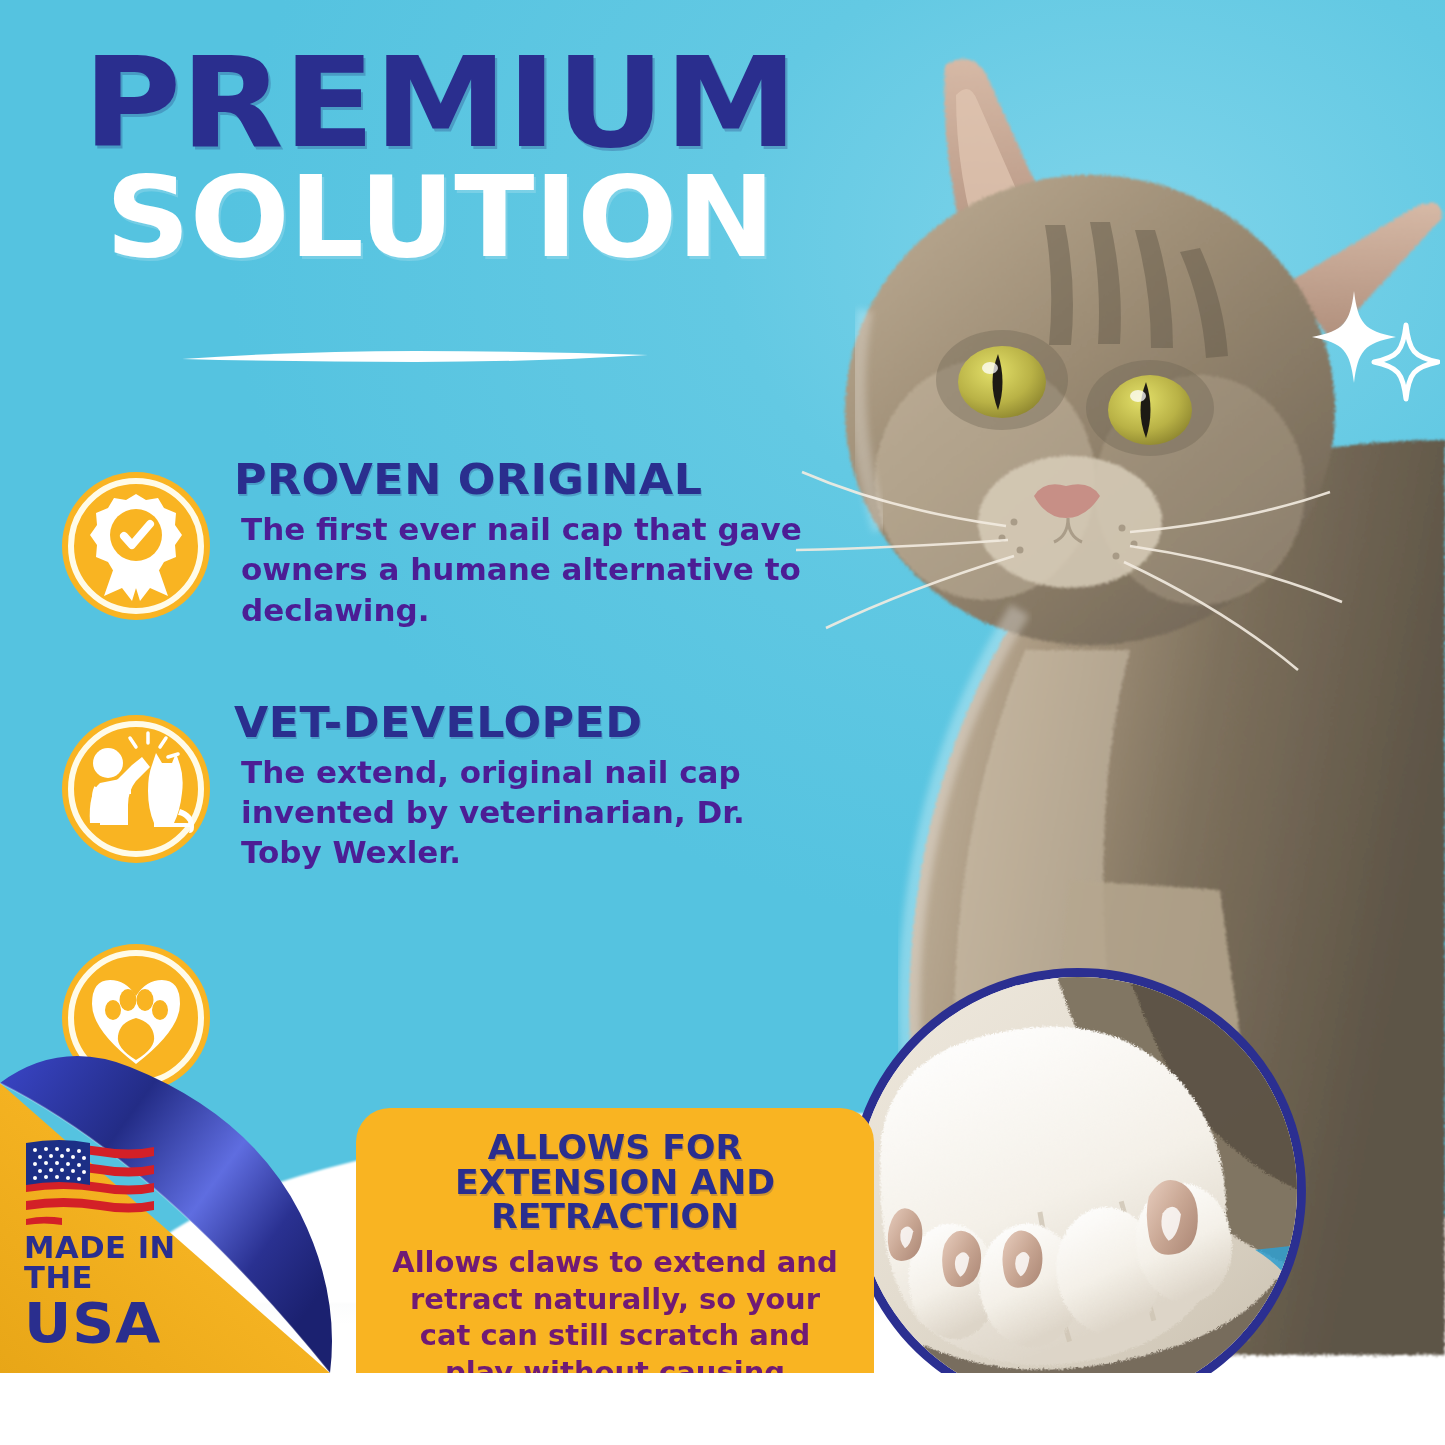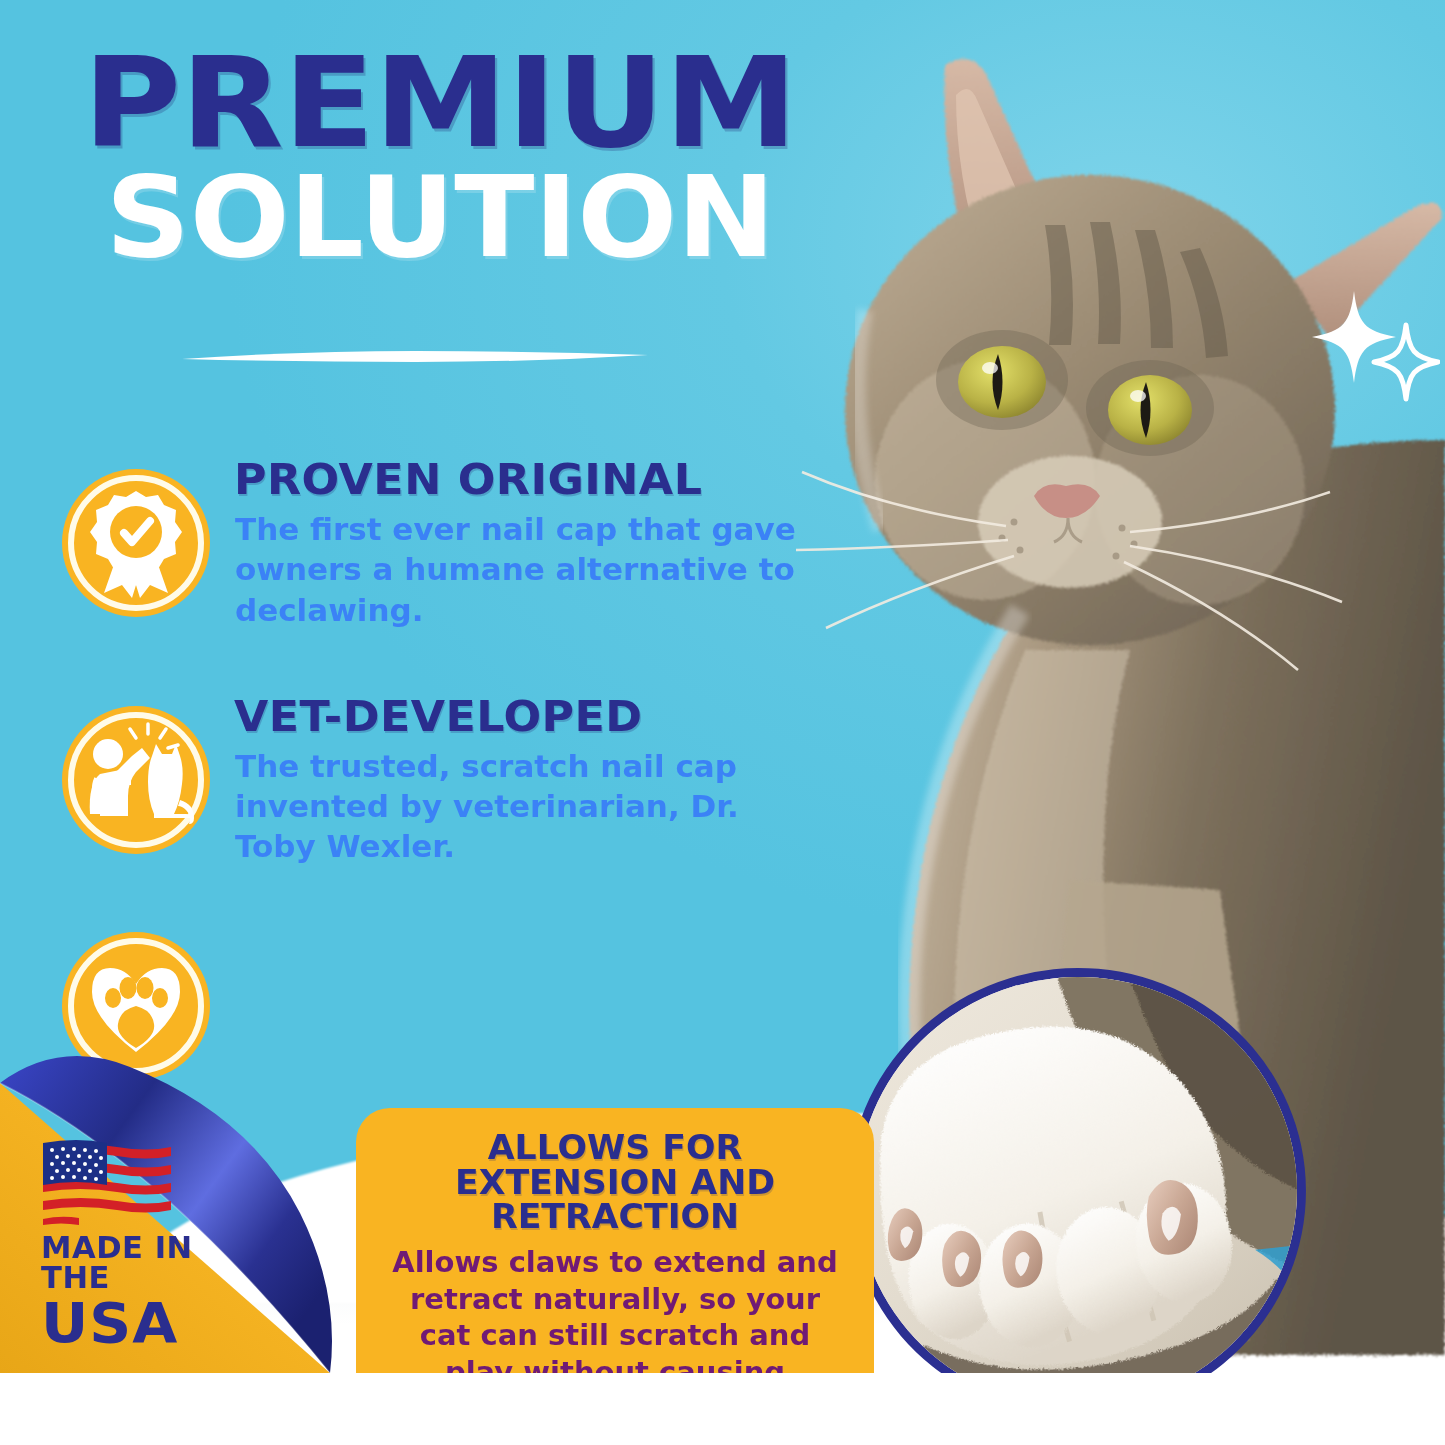--- a/index.html
+++ b/index.html
@@ -121,22 +121,22 @@
     transform: scaleX(1.03);
     transform-origin: left center;
     text-shadow: 1px 2px 0 rgba(30,34,110,0.22);
     white-space: nowrap;
   }
   .feature-desc {
     font-family: "DejaVu Sans", sans-serif;
     font-weight: 700;
     font-size: 31px;
     line-height: 1.30;
-    color: #3b82f6;
-    margin: 1px;
+    color: #4c1d95;
+    margin: 7px;
     max-width: 580px;
   }
   .feature:nth-child(2) .feature-desc { max-width: 600px; }
 
   
   .callout {
     position: absolute;
     left: 356px; top: 1108px;
     width: 518px;
     padding: 22px 26px 26px 26px;
@@ -177,21 +177,21 @@
     background: #f3efe9;
     z-index: 5;
     transform: rotate(-6deg);
   }
   .paw-inset-inner { position: absolute; inset: -9px; }
 
   
   .peel { position: absolute; left: 0; bottom: 0; width: 430px; height: 330px; z-index: 7; }
   .usa-badge {
     position: absolute;
-    left: 41px; bottom: 22px;
+    left: 24px; bottom: 22px;
     width: 210px;
     z-index: 8;
   }
   .usa-flag { width: 132px; height: 86px; display: block; margin-bottom: 8px; }
   .usa-line1 {
     font-family: "DejaVu Sans", sans-serif;
     font-weight: 700;
     font-size: 30px;
     color: #2a2e8e;
     letter-spacing: 0.5px;
@@ -384,21 +384,21 @@
             <path d="M 108 44 L 118 41"></path>
           </g>
 
           <path d="M 92 52 L 96 40 L 102 50 L 112 50 L 116 40 L 120 52 Q 124 64 122 80 Q 120 98 114 110 L 94 110 Q 88 96 88 78 Q 88 62 92 52 Z" fill="#ffffff"></path>
           <path d="M 94 110 L 126 110 Q 132 110 132 114 L 94 114 Z" fill="#ffffff"></path>
           <path d="M 120 96 Q 134 100 134 114 Q 134 120 129 120 Q 132 112 126 106 Q 122 102 118 102 Z" fill="#ffffff"></path>
         </svg>
       </div>
       <div class="feature-body">
         <h3 class="feature-title">VET-DEVELOPED</h3>
-        <p class="feature-desc">The trusted, scratch nail cap invented by veterinarian, Dr. Toby Wexler.</p>
+        <p class="feature-desc">The extend, original nail cap invented by veterinarian, Dr. Toby Wexler.</p>
       </div>
     </div>
 
     <div class="feature">
       <div class="feature-icon">
         <svg width="152" height="152" viewBox="0 0 152 152" xmlns="http://www.w3.org/2000/svg">
           <circle cx="76" cy="76" r="74" fill="#f9b422"></circle>
           <circle cx="76" cy="76" r="65" fill="none" stroke="#fffbe8" stroke-width="6"></circle>
           <path d="M 76 122 Q 32 88 32 62 Q 32 38 50 38 Q 66 38 76 54 Q 86 38 102 38 Q 120 38 120 62 Q 120 88 76 122 Z" fill="#ffffff"></path>
           <ellipse cx="53" cy="68" rx="8" ry="10" fill="#f9b422"></ellipse>

